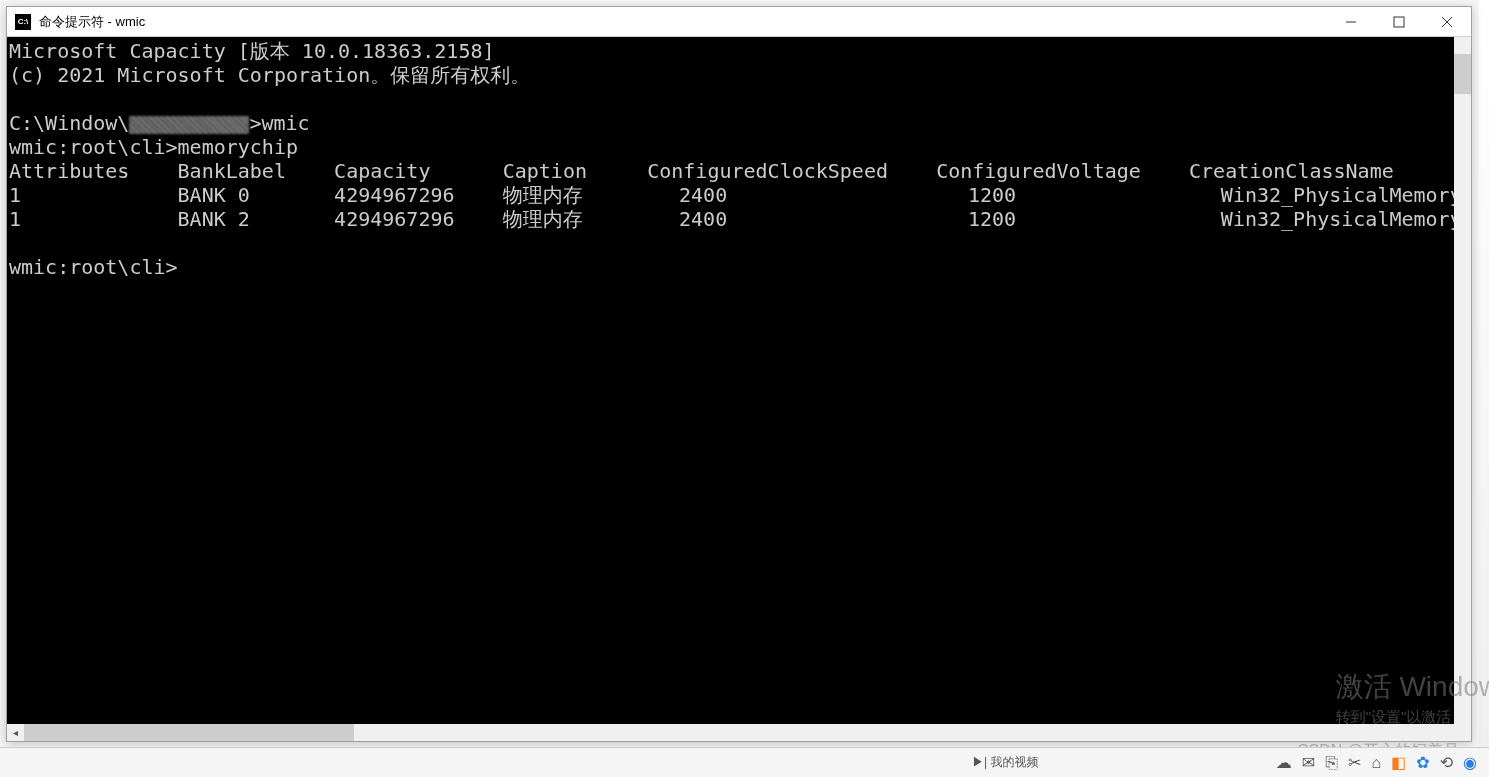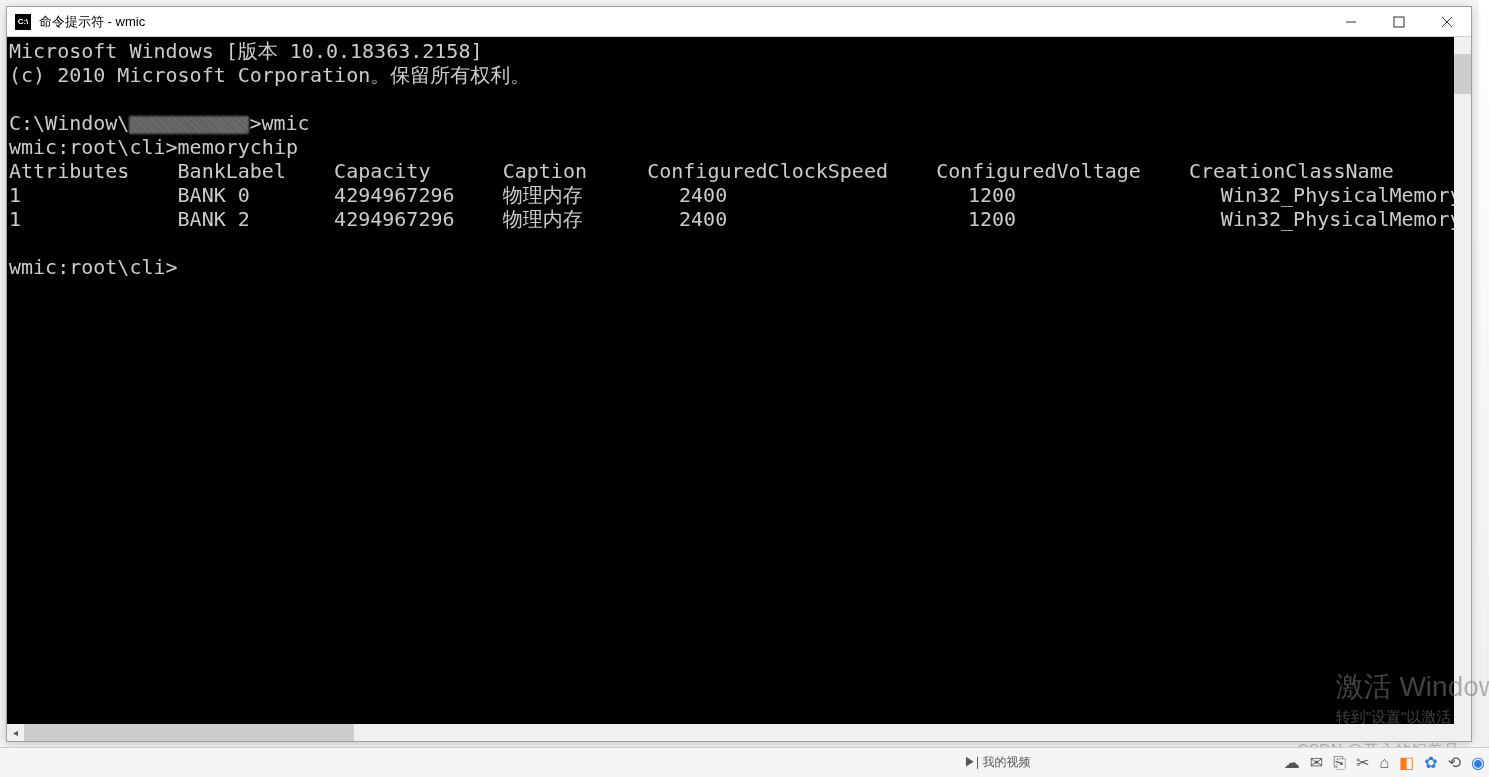--- a/index.html
+++ b/index.html
@@ -92,21 +92,21 @@
     .csdn-wm {
       position:absolute; right: 30px; bottom: 15px;
       color: rgba(120,120,120,0.55); font-size:16px;
       font-family: "Microsoft YaHei", sans-serif;
     }
 
     .taskbar-strip {
       position:absolute; bottom:0; left:0; right:0; height:30px;
       background:#f5f5f5; border-top:1px solid #ccc;
       display:flex; align-items:center; justify-content:flex-end;
-      padding: 0 4px; gap:10px;
+      padding: 0 12px; gap:10px;
     }
     .task-txt { font-size:12px; color:#555; margin-right:auto; margin-left:960px;}
     .task-ico { font-size:16px; color:#555; }
     .orange { color:#ff7a1a; }
     .blue { color:#2b7de9; }
 
     
     .right-edge {
       position:absolute; right:0; top:0; width:10px; height:100%;
       background: linear-gradient(#fff,#eee);
@@ -134,22 +134,22 @@
     </div>
     <div class="win-btn close">
       <svg>
           <line x1="1" y1="1" x2="11" y2="11"></line>
           <line x1="11" y1="1" x2="1" y2="11"></line>
         </svg>
     </div>
   </div>
 
   <div class="terminal-wrap">
-    <div class="terminal"><span>Microsoft Windows [版本 10.0.18363.2158]</span>
-<span>(c) 2010 Microsoft Corporation。保留所有权利。</span>
+    <div class="terminal"><span>Microsoft Capacity [版本 10.0.18363.2158]</span>
+<span>(c) 2021 Microsoft Corporation。保留所有权利。</span>
 
 <span>C:\Window\</span><span class="redacted"></span><span>&gt;wmic</span>
 <span>wmic:root\cli&gt;memorychip</span>
 <span id="hdr-row">Attributes    BankLabel    Capacity      Caption     ConfiguredClockSpeed    ConfiguredVoltage    CreationClassName       DataWidth    D</span>
 <span id="data-row-0">1             BANK 0       4294967296    物理内存        2400                    1200                 Win32_PhysicalMemory    64           物</span>
 <span id="data-row-1">1             BANK 2       4294967296    物理内存        2400                    1200                 Win32_PhysicalMemory    64           物</span>
 
 <span>wmic:root\cli&gt;</span></div>
 
     <div class="vscroll">

